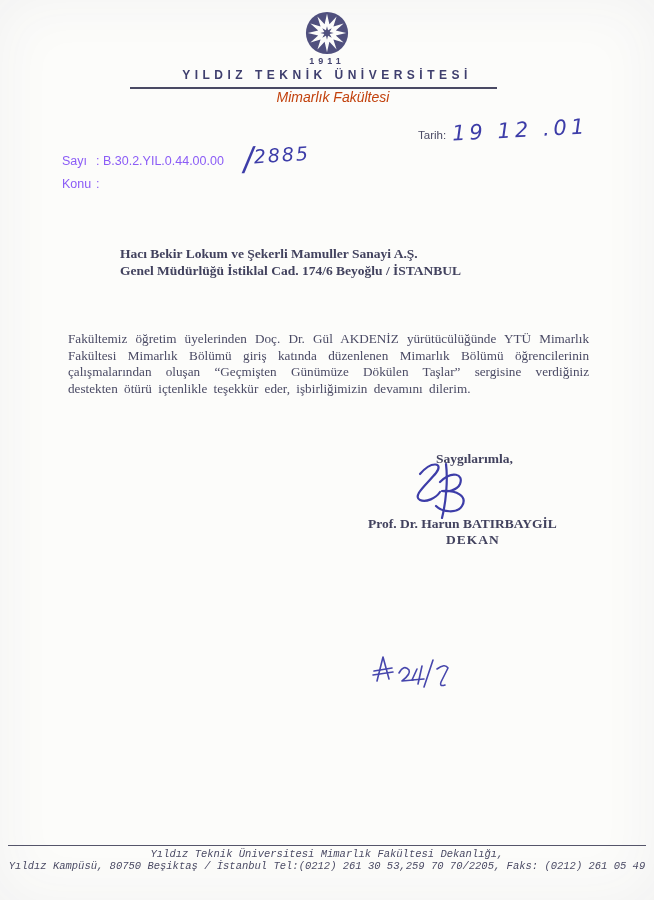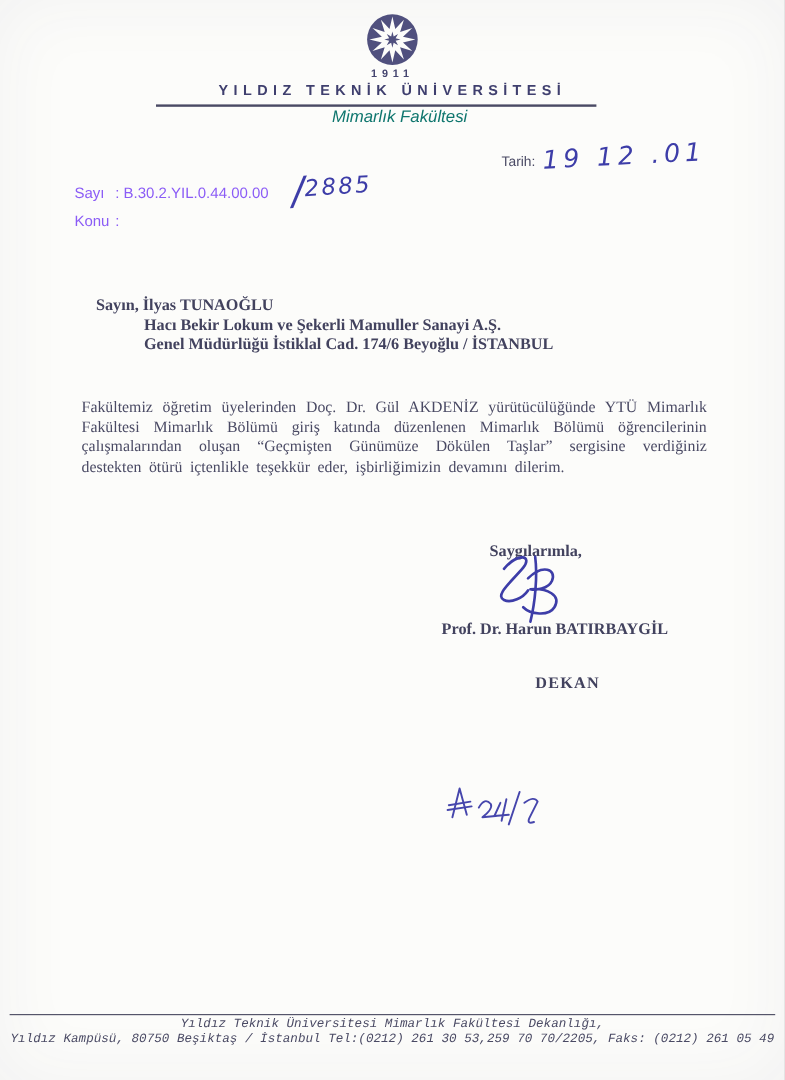--- a/index.html
+++ b/index.html
@@ -31,21 +31,21 @@
     font-size: 12px; font-weight: bold; letter-spacing: 4.5px;
     color: #3f3f6e;
   }
   .header-rule {
     top: 87px; left: 130px; width: 367px; height: 2px;
     background: #4a4a64;
   }
   .faculty-name {
     top: 89px; left: 12px; right: 0; text-align: center;
     font-family: "Liberation Sans", sans-serif;
-    font-style: italic; font-size: 14px; color: #0f766e;
+    font-style: italic; font-size: 14px; color: #c2410c;
   }
 
   
   .date-row { top: 129px; left: 418px; font-family: "Liberation Sans", sans-serif; font-size: 11.5px; color: #4a4a64; }
   .hand { font-family: "DejaVu Sans", sans-serif; font-style: italic; color: #3d3da8; }
   .date-hand {
     top: 118px; left: 452px; font-size: 21px; letter-spacing: 4px;
     transform: rotate(-3deg);
   }
   .ref-row, .subject-row {
@@ -67,24 +67,24 @@
 
   
   .body-par {
     top: 331px; left: 68px; width: 521px;
     font-size: 13.2px; line-height: 16.7px;
     text-align: justify; word-spacing: 3px;
     color: #4a4a64;
   }
 
   
-  .salutation { top: 451px; left: 408px; font-size: 13.5px; font-weight: bold; color: #42425e; }
+  .salutation { top: 451px; left: 436px; font-size: 13.5px; font-weight: bold; color: #42425e; }
   .signature-svg { top: 458px; left: 392px; }
   .signer-name { top: 516px; left: 368px; width: 210px; font-size: 13.5px; font-weight: bold; color: #42425e; }
-  .signer-title { top: 532px; left: 368px; width: 210px; text-align: center; font-size: 13.5px; font-weight: bold; letter-spacing: 1px; color: #42425e; margin-top: 29px; }
+  .signer-title { top: 532px; left: 368px; width: 210px; text-align: center; font-size: 13.5px; font-weight: bold; letter-spacing: 1px; color: #42425e; }
 
   
   .annotation-svg { top: 645px; left: 365px; }
 
   
   .footer-rule { top: 845px; left: 8px; width: 638px; height: 1px; background: #55556a; }
   .footer-line1, .footer-line2 {
     left: 0; right: 0; text-align: center;
     font-family: Liberation Mono, monospace;
     font-style: italic; font-size: 10.5px; color: #4a4a64;
@@ -116,21 +116,20 @@
     <span class="meta-label">Sayı</span><span>:</span>&nbsp;<span>B.30.2.YIL.0.44.00.00</span>
   </div>
   <div class="abs hand ref-hand">
     <span class="big-slash">/</span><span>2885</span>
   </div>
   <div class="abs subject-row">
     <span class="meta-label">Konu</span><span>:</span>
   </div>
 
   <div class="abs recipient">
-    <div>Sayın, İlyas TUNAOĞLU</div>
     <div class="indent">Hacı Bekir Lokum ve Şekerli Mamuller Sanayi A.Ş.</div>
     <div class="indent">Genel Müdürlüğü İstiklal Cad. 174/6 Beyoğlu / İSTANBUL</div>
   </div>
 
   <div class="abs body-par">Fakültemiz öğretim üyelerinden Doç. Dr. Gül AKDENİZ yürütücülüğünde YTÜ Mimarlık Fakültesi Mimarlık Bölümü giriş katında düzenlenen Mimarlık Bölümü öğrencilerinin çalışmalarından oluşan “Geçmişten Günümüze Dökülen Taşlar” sergisine verdiğiniz destekten ötürü içtenlikle teşekkür eder, işbirliğimizin devamını dilerim.</div>
 
   <div class="abs salutation">Saygılarımla,</div>
 
   <svg class="abs signature-svg" width="95" height="65" viewBox="0 0 95 65">
     <g fill="none" stroke="#3d3da8" stroke-width="2.2" stroke-linecap="round" stroke-linejoin="round">

